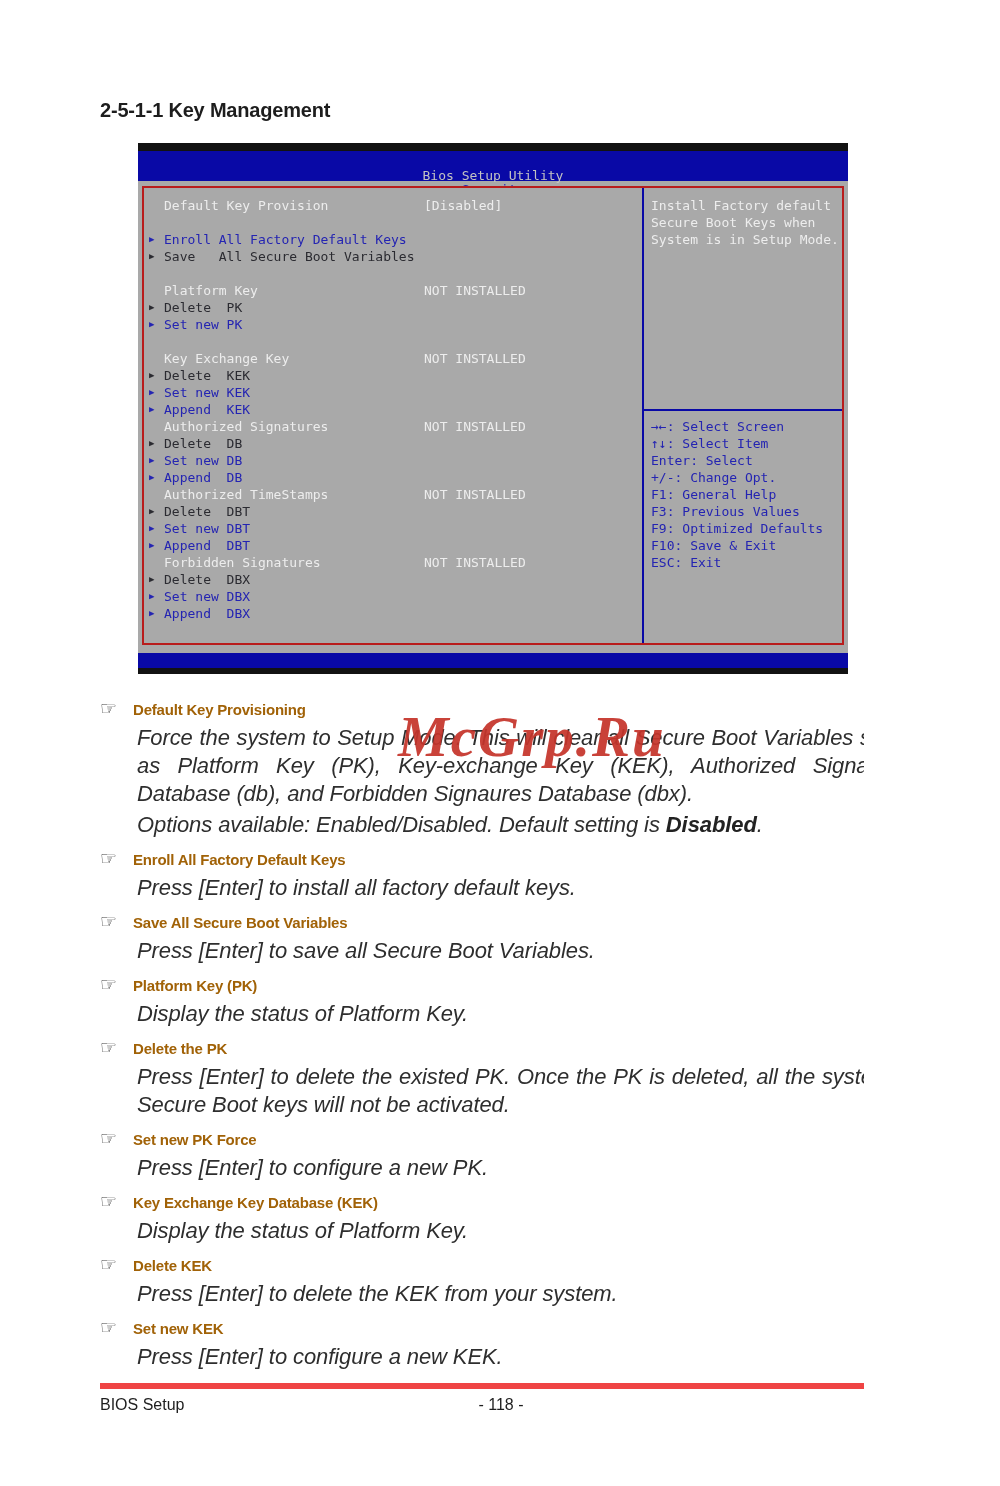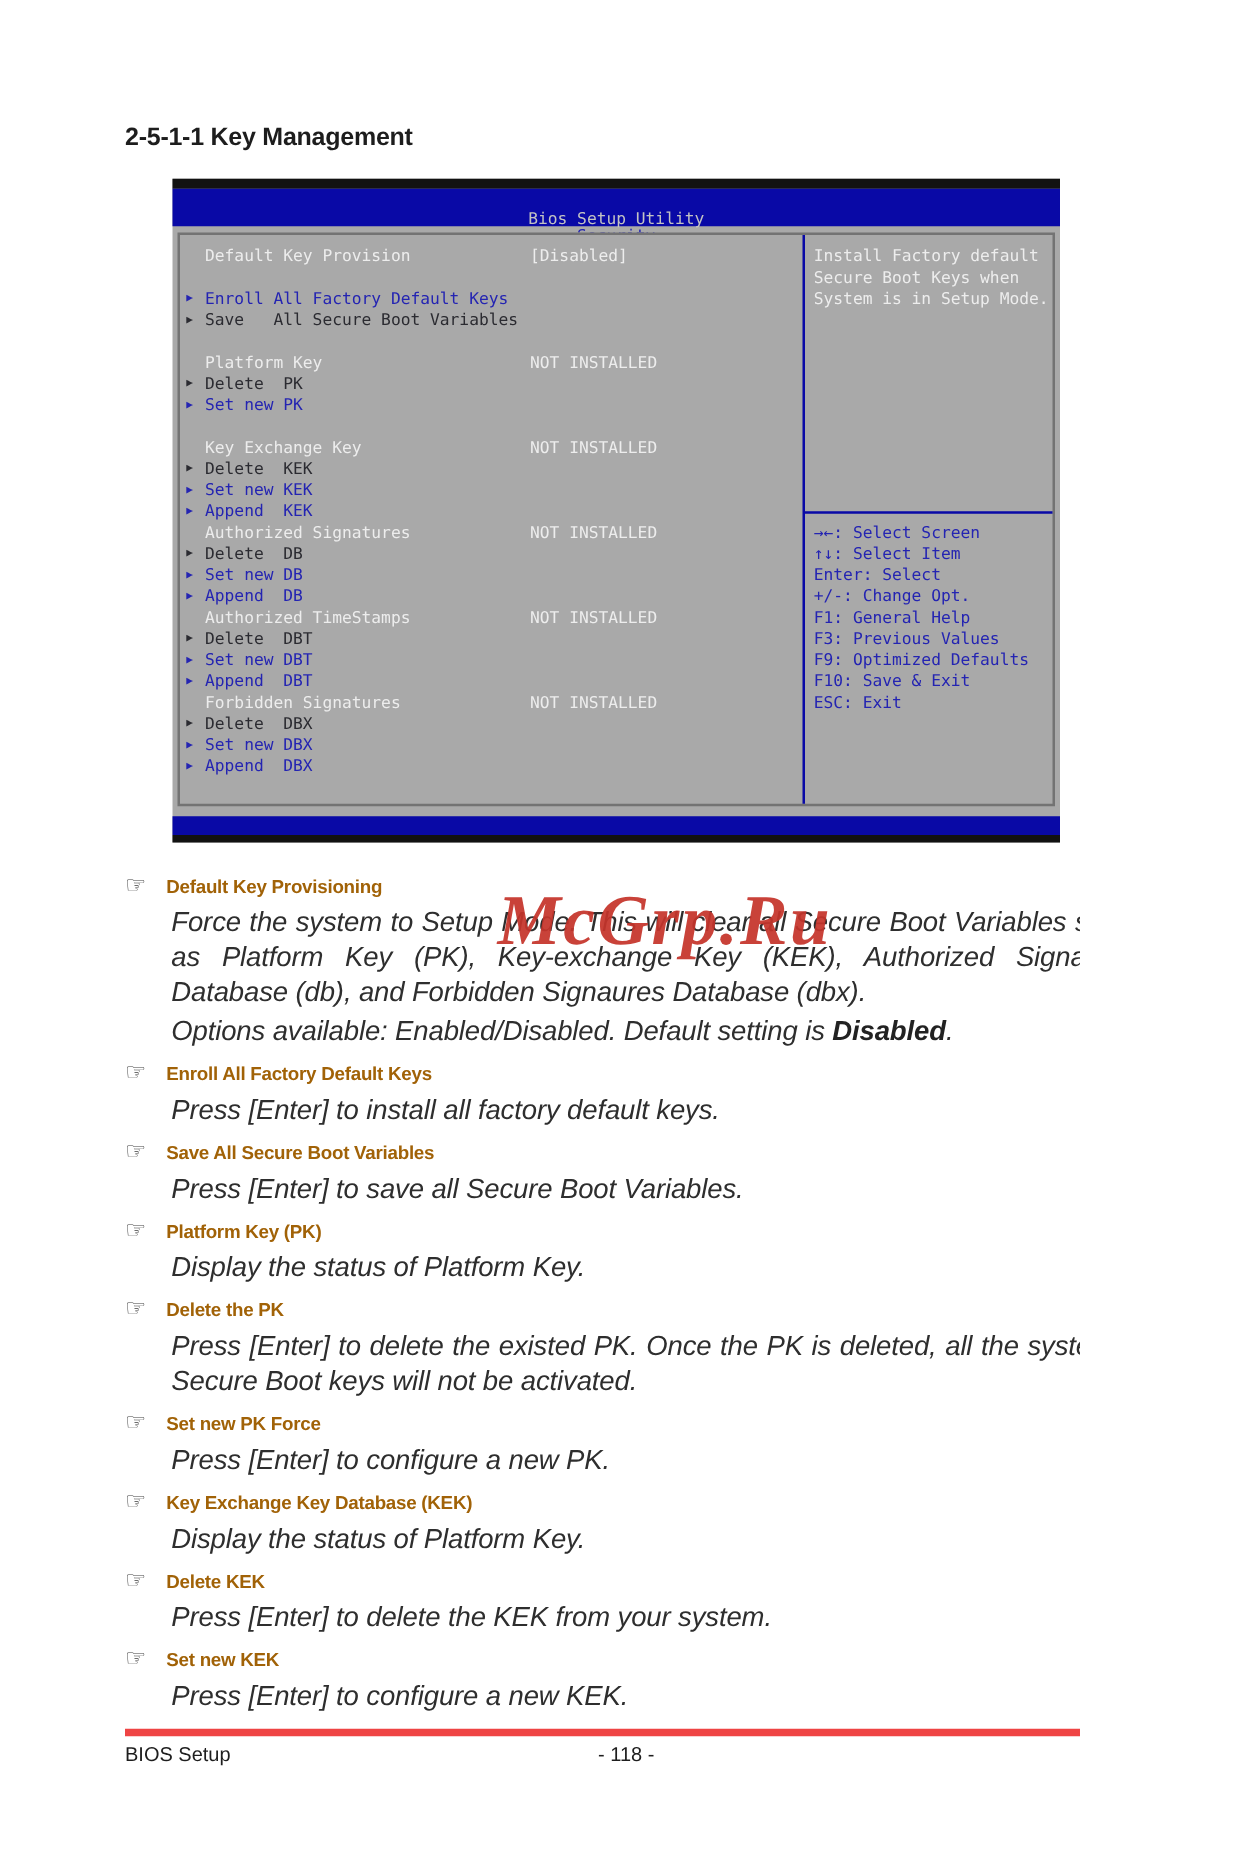--- a/index.html
+++ b/index.html
@@ -10,21 +10,21 @@
               color:#1d1d1d;letter-spacing:-0.2px;}
 
   
   .bios{position:absolute;left:138px;top:143px;width:710px;height:531px;background:#a9a9a9;}
   .bios-topbar{height:8px;background:#121212;}
   .bios-header{height:30px;background:#0909a6;display:flex;flex-direction:column;align-items:center;}
   .bios-header-title{font:13px "DejaVu Sans Mono",monospace;color:#c3c3c3;line-height:13px;padding-top:18px;}
   .bios-tab{font:13px "DejaVu Sans Mono",monospace;color:#2424b2;background:#a9a9a9;
             height:15px;line-height:15px;padding:0 8px;margin-top:0;}
   .bios-panel{position:absolute;left:4px;top:43px;width:702px;height:459px;
-              border:2px solid #737373;box-sizing:border-box;display:flex;background:#a9a9a9;}
+              border:2px solid #b91c1c;box-sizing:border-box;display:flex;background:#a9a9a9;}
   .pane-left{width:498px;padding-top:9px;box-sizing:border-box;}
   .pane-right{flex:1;border-left:2px solid #0909a6;padding-top:9px;box-sizing:border-box;}
   .brow{height:17px;position:relative;font:13px "DejaVu Sans Mono",monospace;white-space:pre;}
   .brow .arr{position:absolute;left:5px;font-size:9px;line-height:17px;}
   .brow .lbl{position:absolute;left:20px;line-height:17px;}
   .pane-right .brow .lbl{left:7px;}
   .brow .val{position:absolute;left:280px;line-height:17px;}
   .c-w{color:#ededed;} .c-b{color:#2424b2;} .c-d{color:#2b2b31;}
   .seprow{display:flex;align-items:center;}
   .sepline{height:2px;width:100%;background:#0909a6;}

